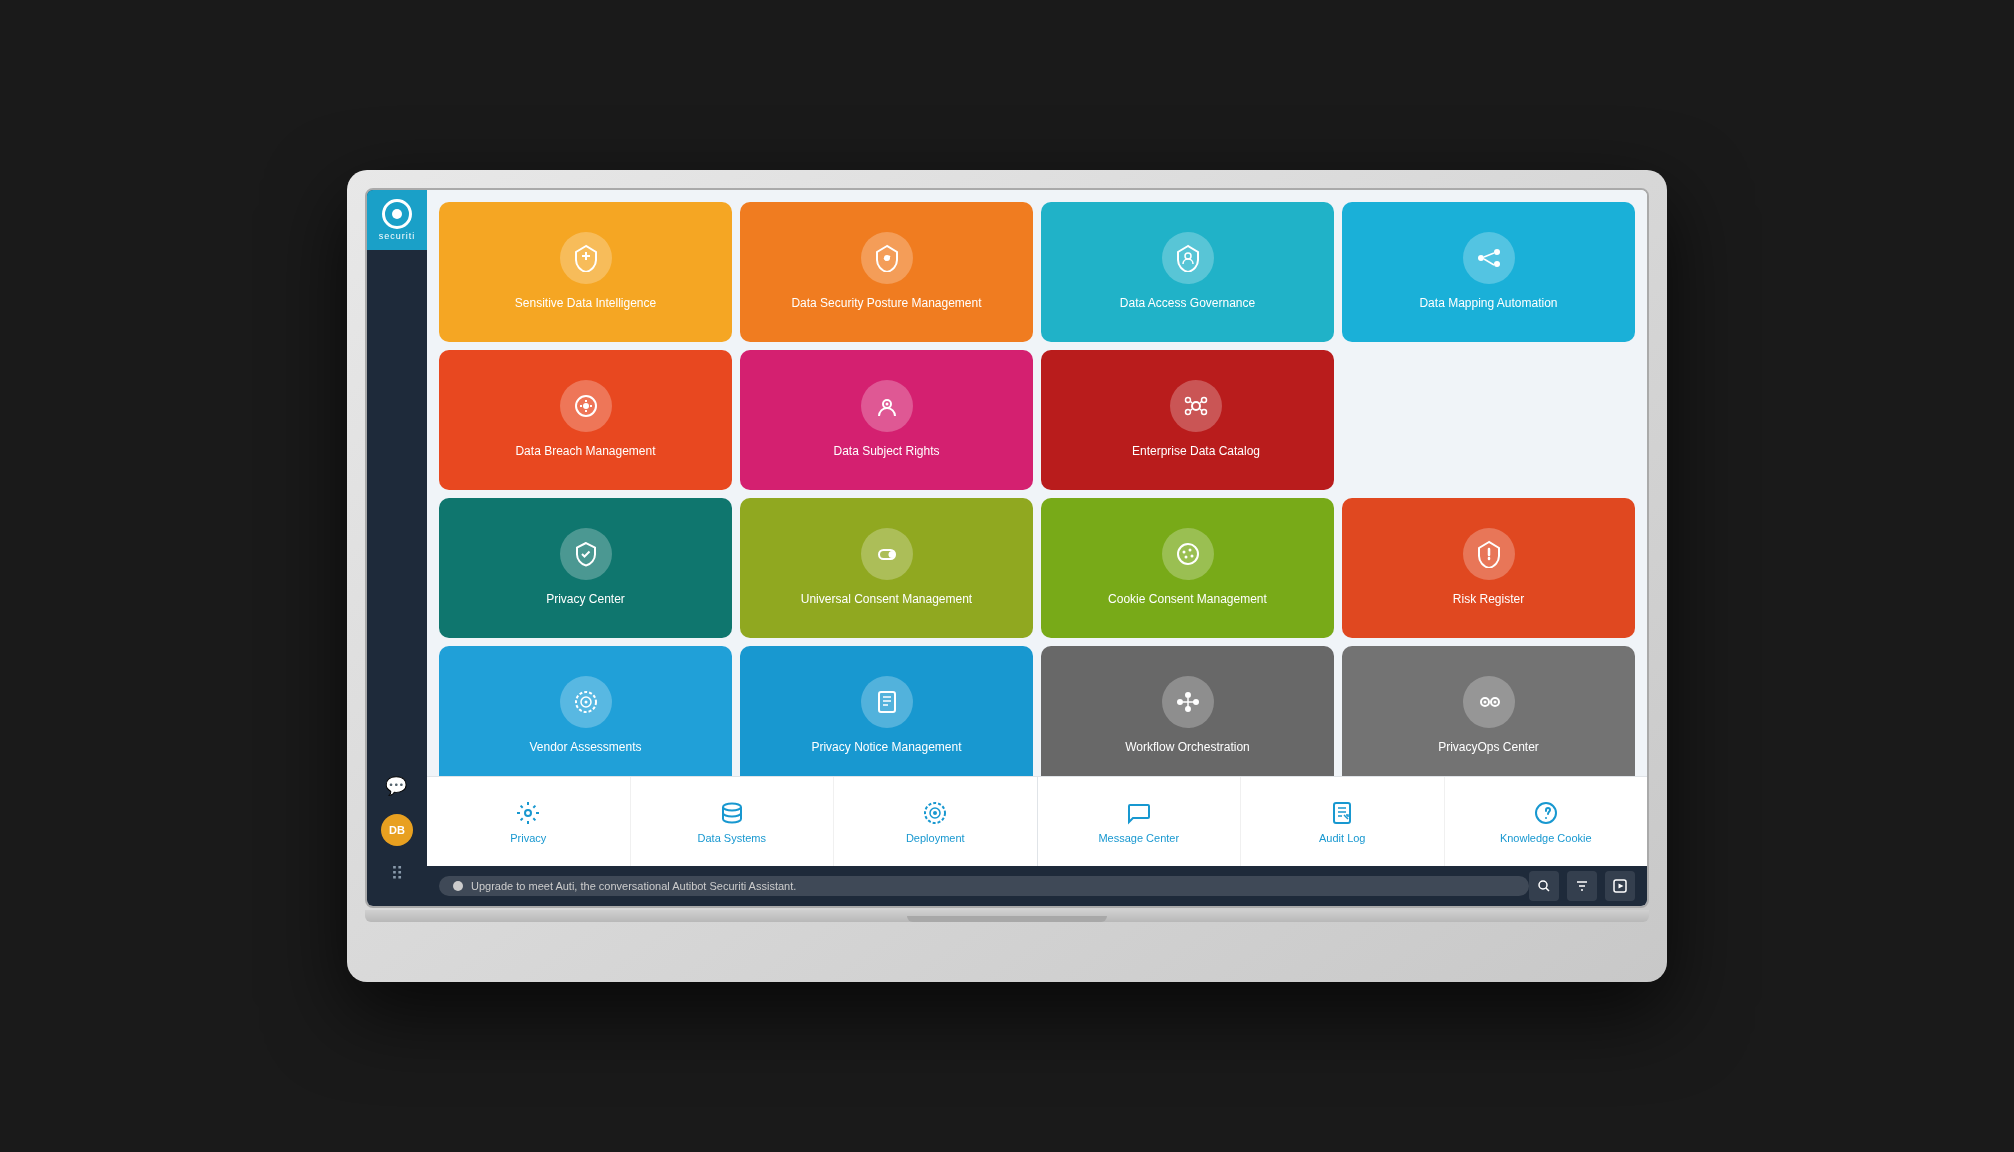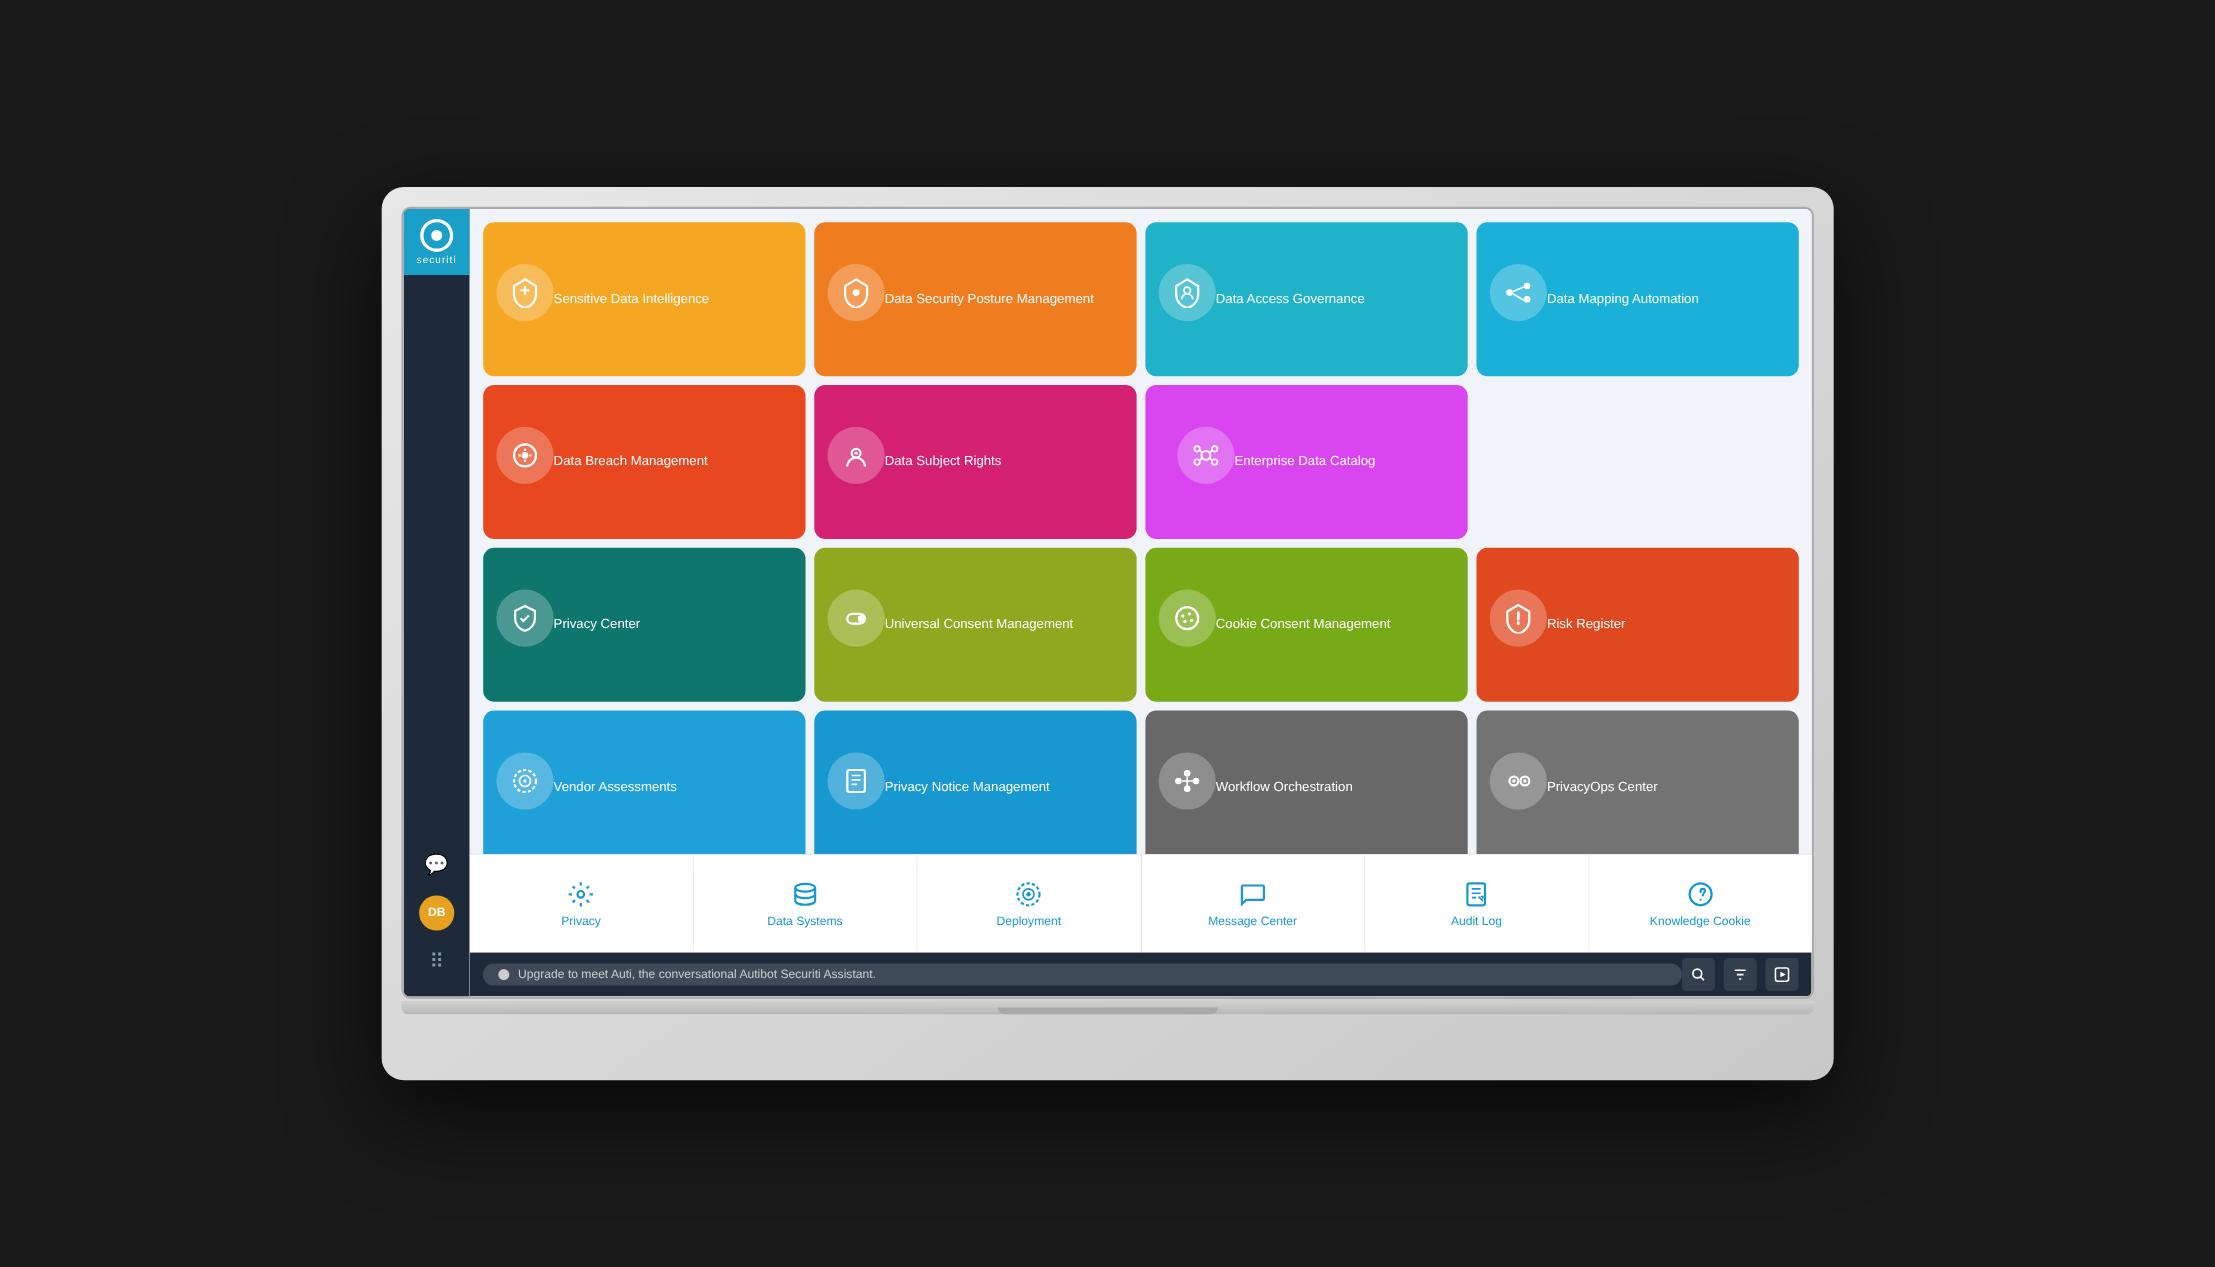--- a/index.html
+++ b/index.html
@@ -131,22 +131,23 @@
 
     .grid-row {
       display: grid;
       grid-template-columns: repeat(4, 1fr);
       gap: 8px;
     }
 
     .tile {
       border-radius: 10px;
       display: flex;
-      flex-direction: row;
-      align-items: center;
+      flex-direction: column;
+      align-items: center;
+      justify-content: center;
       cursor: pointer;
       padding: 20px 12px;
       min-height: 140px;
       transition: opacity 0.2s;
     }
 
     .tile-icon {
       width: 52px;
       height: 52px;
       border-radius: 50%;
@@ -169,21 +170,21 @@
 
     
     .tile-orange { background: #f5a623; }
     .tile-orange2 { background: #f07c20; border-radius: 10px; }
     .tile-teal { background: #20b2c8; }
     .tile-cyan { background: #1ab0d8; }
 
     
     .tile-red-orange { background: #e84820; }
     .tile-magenta { background: #d42070; }
-    .tile-purple { background: #d946ef; padding-left: 29px; }
+    .tile-purple { background: #b91c1c; padding-left: 29px; }
     .tile-blue { background: #1888cc; }
 
     
     .tile-lime { background: #0f766e; }
     .tile-olive { background: #90a820; }
     .tile-green { background: #78aa18; }
     .tile-red { background: #e04820; }
 
     
     .tile-sky { background: #20a0d8; }

